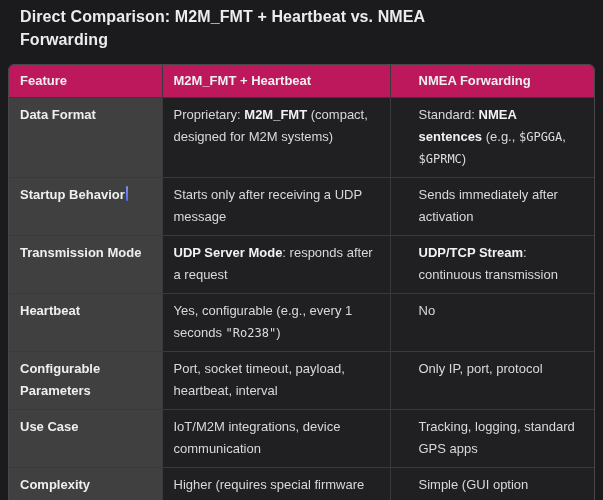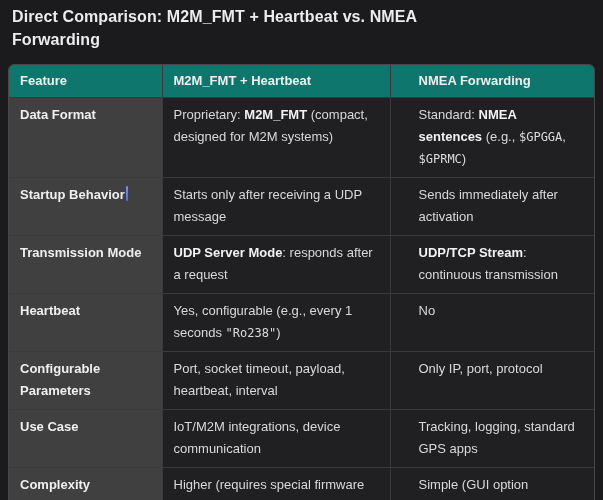--- a/index.html
+++ b/index.html
@@ -12,21 +12,21 @@
     overflow: hidden;
     background: #1b1b1d;
     font-family: "Liberation Sans", sans-serif;
     color: #d9d9d9;
   }
   .page-title {
     font-size: 16px;
     font-weight: 700;
     color: #ececec;
     line-height: 23px;
-    padding: 5px 10px 8px 12px;
+    padding: 5px 10px 8px 20px;
     max-width: 470px;
     letter-spacing: 0.1px;
   }
   .table-wrap {
     margin: 5px 8px 0 8px;
     border: 1px solid #48484b;
     border-radius: 6px;
     overflow: hidden;
     background: #202022;
   }
@@ -44,21 +44,21 @@
     border-bottom: 1px solid #3a3a3d;
     text-align: left;
     vertical-align: top;
     padding: 6px 11px 7px 11px;
     line-height: 22px;
     font-weight: 400;
   }
   th:last-child, td:last-child { border-right: none; padding-left: 28px; }
   tbody tr:last-child th, tbody tr:last-child td { border-bottom: none; }
   thead th {
-    background: #0f766e;
+    background: #be185d;
     font-weight: 700;
     color: #efefef;
     padding-top: 5px;
     padding-bottom: 5px;
   }
   tbody th {
     background: #404040;
     font-weight: 700;
     color: #efefef;
   }

